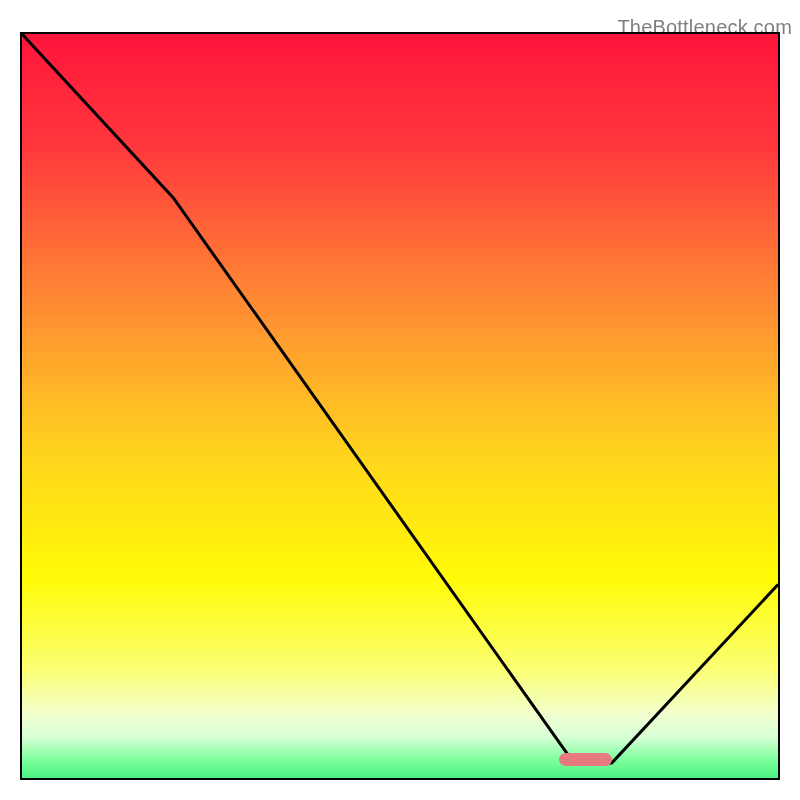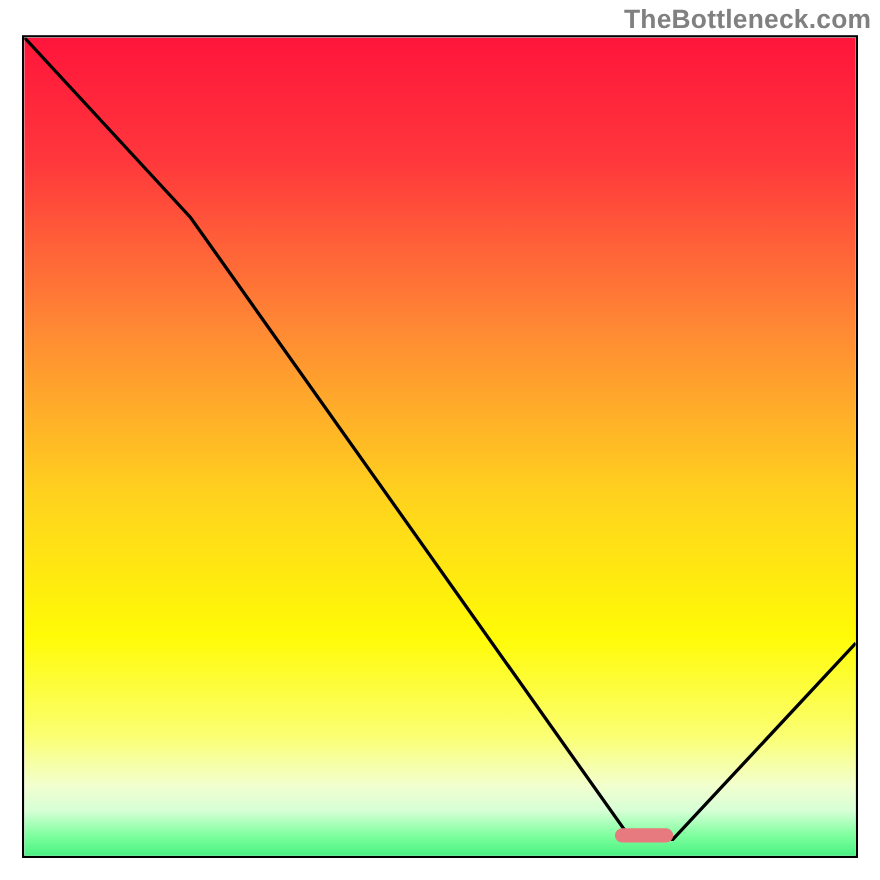--- a/index.html
+++ b/index.html
@@ -10,24 +10,24 @@
     background: #ffffff;
     font-family: Arial, Helvetica, sans-serif;
   }
   .container {
     position: relative;
     width: 800px;
     height: 800px;
   }
   .watermark {
     position: absolute;
-    top: 4px;
+    top: 16px;
     right: 8px;
-    font-size: 24px;
-    font-weight: bold;
+    font-size: 20px;
+    font-weight: normal;
     color: #808080;
     letter-spacing: 0.2px;
   }
   .plot-area {
     position: absolute;
     left: 20px;
     top: 32px;
     width: 760px;
     height: 748px;
     border: 2px solid #000000;

